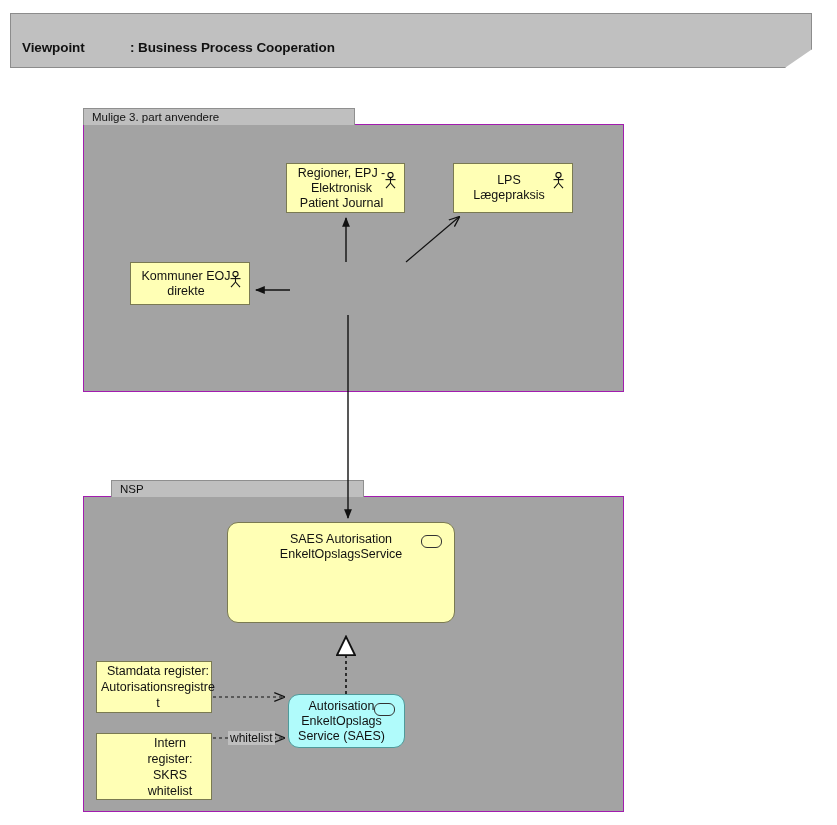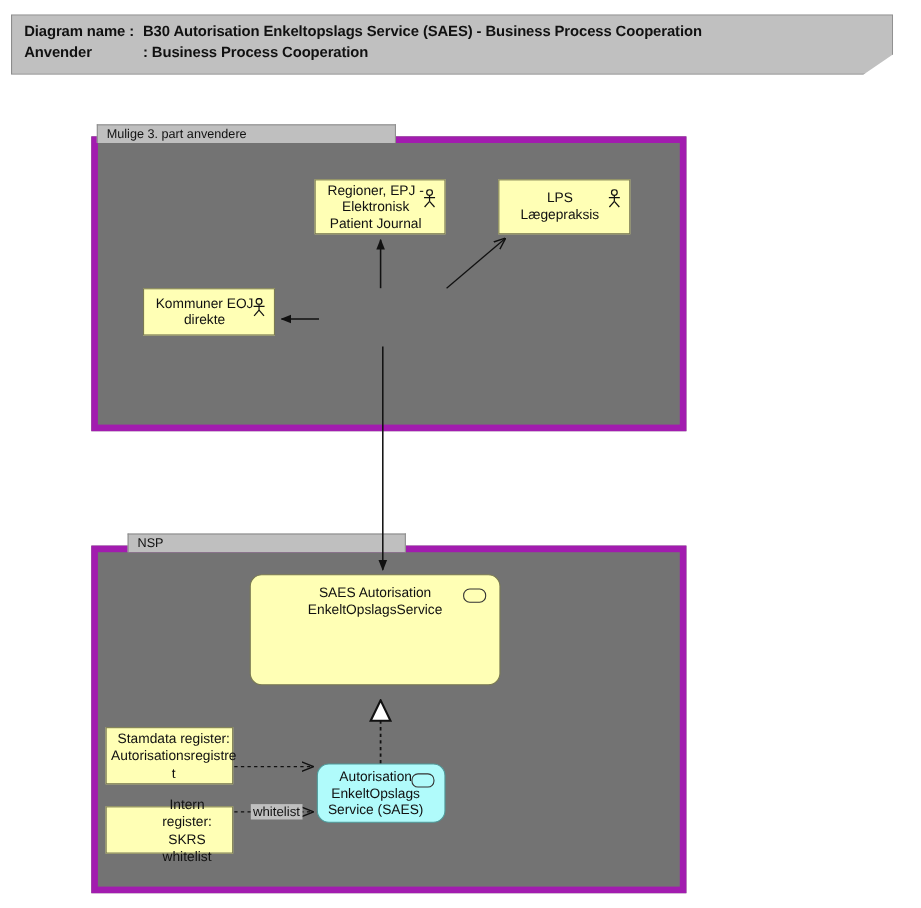--- a/index.html
+++ b/index.html
@@ -16,21 +16,21 @@
   }
   .note-line{
     position:absolute;left:11px;font-size:13.5px;font-weight:bold;
     white-space:pre;letter-spacing:-0.1px;color:#111;
   }
   .note-l1{top:7px;}
   .note-l2{top:26px;}
   .note-label{display:inline-block;width:108px;}
 
   
-  .group{position:absolute;background:#737373;border:6px solid #a21caf;box-sizing:border-box;}
+  .group{position:absolute;background:#a3a3a3;border:1px solid #a21caf;box-sizing:border-box;}
   .group-tab{
     position:absolute;top:-17px;left:-1px;height:17px;
     background:#bfbfbf;border:1px solid #8f8f8f;border-bottom:none;
     box-sizing:border-box;font-size:11.5px;line-height:16px;
     padding:0 8px;color:#111;white-space:nowrap;
   }
   #group-3part{left:83px;top:124px;width:541px;height:268px;}
   #group-3part .group-tab{width:272px;}
   #group-nsp{left:83px;top:496px;width:541px;height:316px;}
   #group-nsp .group-tab{width:253px;margin-left:28px;}
@@ -69,38 +69,37 @@
   
   #node-regioner{left:286px;top:163px;width:119px;height:50px;}
   #node-lps{left:453px;top:163px;width:120px;height:50px;}
   #node-kommuner{left:130px;top:262px;width:120px;height:43px;}
   #node-anvender{left:290px;top:262px;width:115px;height:53px;}
   #node-saes-service{left:227px;top:522px;width:228px;height:101px;}
   #node-saes-service .icon-oval{right:12px;top:12px;}
   #node-saes-comp{left:288px;top:694px;width:117px;height:54px;}
   #node-saes-comp .icon-oval{right:9px;top:8px;}
   #node-stamdata{left:96px;top:661px;width:116px;height:52px;}
-  #node-skrs{left:96px;top:733px;width:116px;height:43px;padding-left:32px;}
+  #node-skrs{left:96px;top:733px;width:116px;height:67px;padding-left:32px;}
 
   
   .edge-label{position:absolute;font-size:12px;color:#111;background:#bfbfbf;
               padding:0 2px;white-space:nowrap;}
   #label-whitelist{left:228px;top:731px;}
 
   svg.edges{position:absolute;left:0;top:0;width:837px;height:825px;
             pointer-events:none;overflow:visible;}
 </style>
 </head>
 <body>
 
 <div id="canvas">
 
   <div class="note">
-    <div class="note-line note-l1"><span class="note-label">Diagram name :</span><span>B30 Autorisation Enkeltopslags Service (SAES) - Business Process Cooperation</span></div>
-    <div class="note-line note-l2"><span class="note-label">Anvender</span><span>: Business Process Cooperation</span></div>
+    <div class="note-line note-l2"><span class="note-label">Viewpoint</span><span>: Business Process Cooperation</span></div>
   </div>
 
   <div class="group" id="group-3part">
     <div class="group-tab">Mulige 3. part anvendere</div>
   </div>
 
   <div class="group" id="group-nsp">
     <div class="group-tab">NSP</div>
   </div>
 

